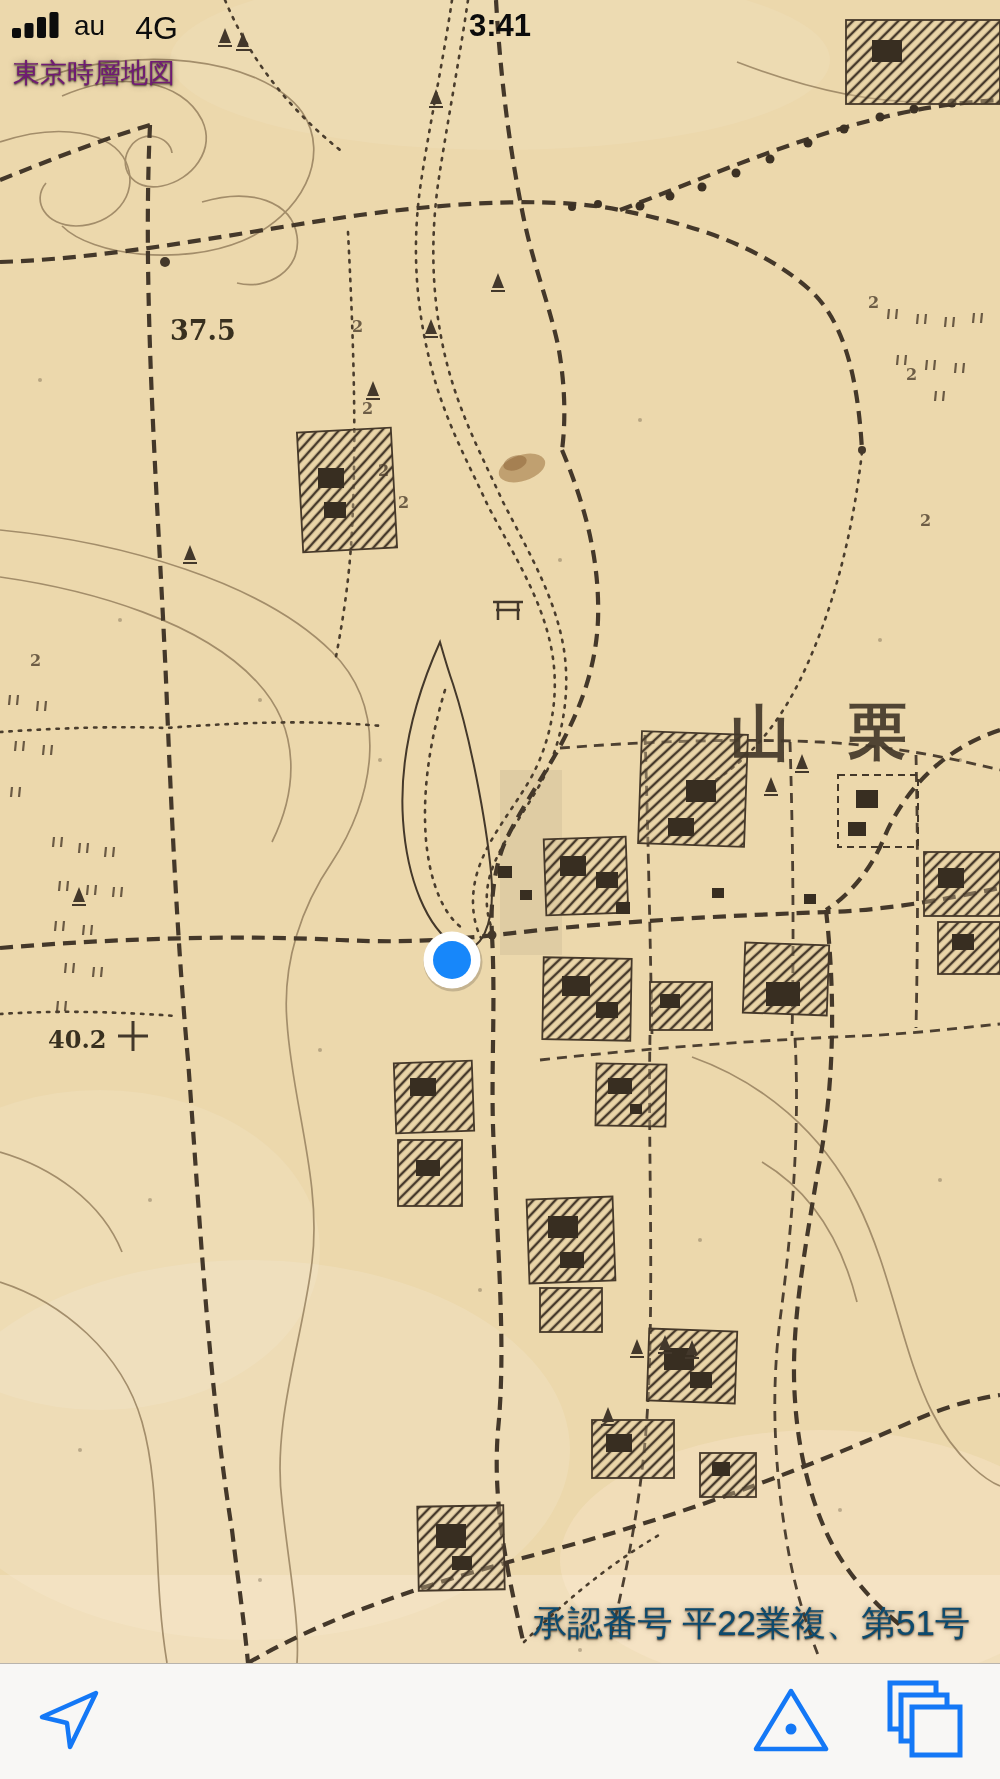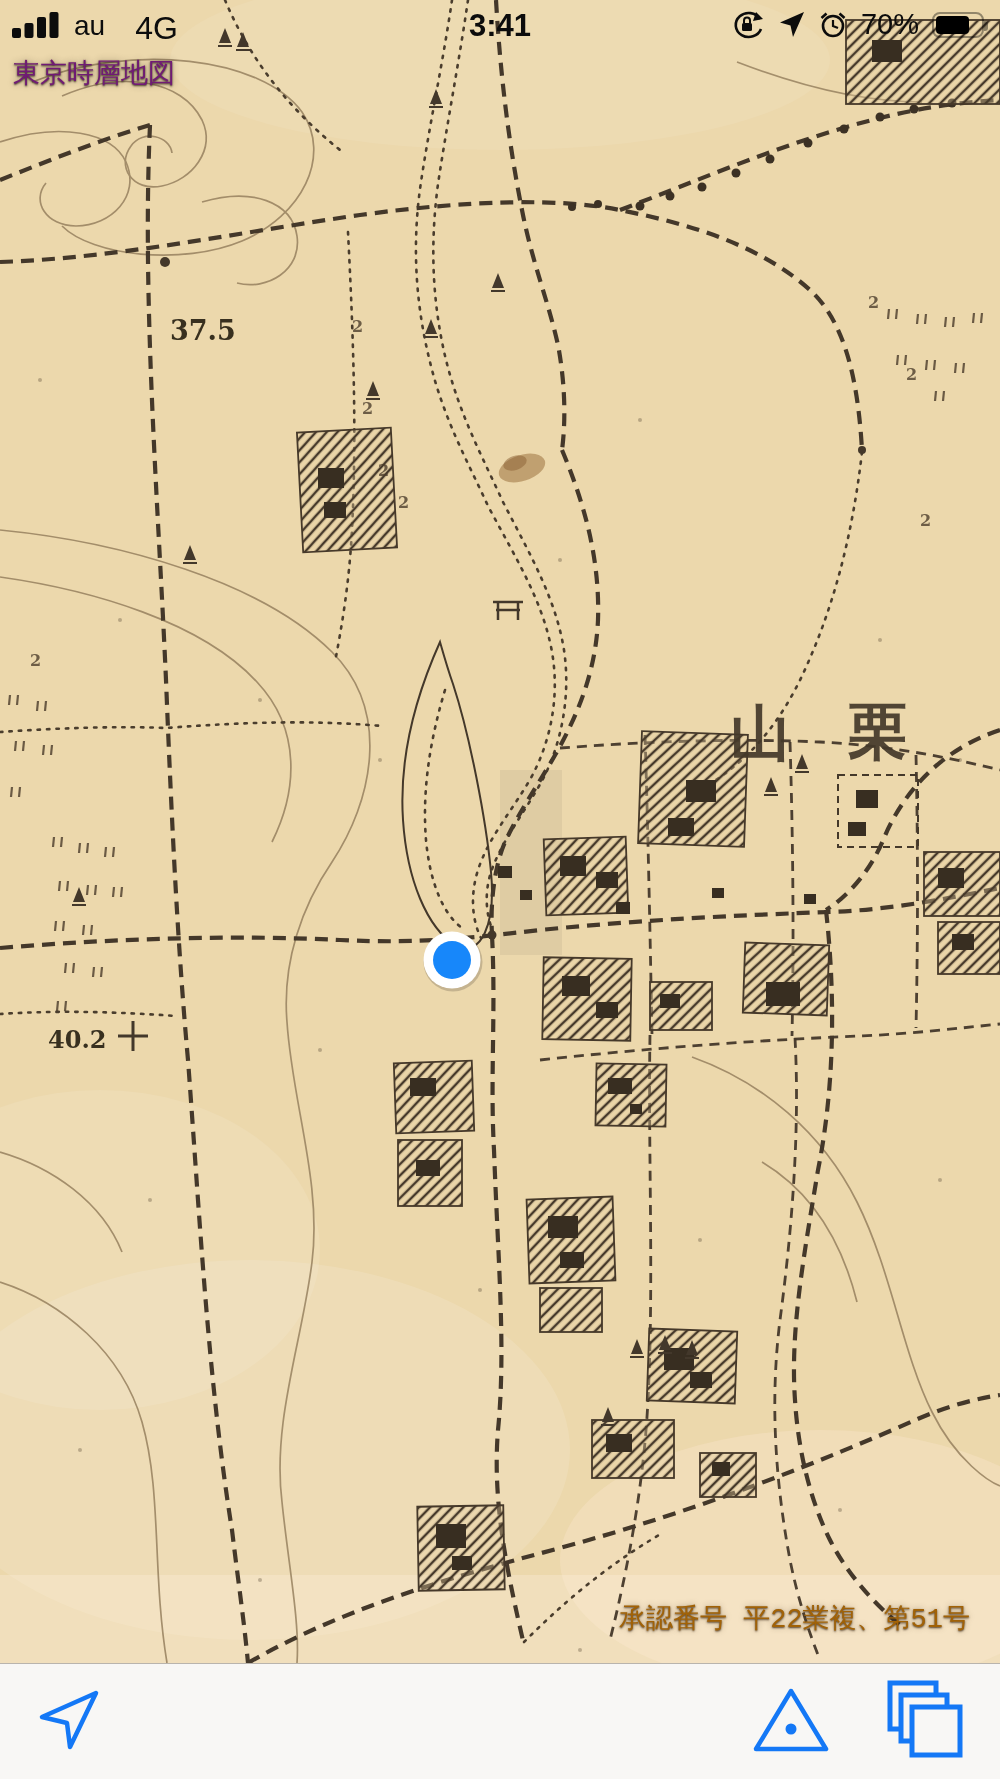--- a/index.html
+++ b/index.html
@@ -20,22 +20,22 @@
   .battery{position:relative;width:52px;height:26px;border:2px solid rgba(0,0,0,.38);
            border-radius:8px;box-sizing:border-box;}
   .battery .fill{position:absolute;left:2px;top:2px;bottom:2px;width:68%;
            background:#000;border-radius:4px;}
   .battery .nub{position:absolute;right:-6px;top:7px;width:4px;height:10px;
            background:rgba(0,0,0,.4);border-radius:0 3px 3px 0;}
 
   
   .app-title{position:absolute;left:13px;top:55px;font-size:27px;color:#701a75;
              text-shadow:0 1px 2px rgba(45,35,22,.9),0 0 7px rgba(45,35,22,.45);}
-  .approval{position:absolute;right:30px;top:1600px;font-size:27px;color:#a16207;
-            text-shadow:0 1px 2px rgba(70,50,30,.9),0 0 6px rgba(70,50,30,.4);font-family:Liberation Mono, monospace;}
+  .approval{position:absolute;right:30px;top:1600px;font-size:35px;color:#0c4a6e;
+            text-shadow:0 1px 2px rgba(70,50,30,.9),0 0 6px rgba(70,50,30,.4);}
 
   
   .toolbar{position:absolute;left:0;right:0;bottom:0;height:116px;background:#f8f7f5;
            border-top:1px solid rgba(70,55,40,.35);display:flex;align-items:center;
            justify-content:space-between;padding:0 36px;box-sizing:border-box;}
   .tb-right{display:flex;align-items:center;gap:56px;}
   .tb-btn{background:none;border:none;padding:0;cursor:pointer;display:block;}
 
   
   .rd{fill:none;stroke:#44382a;stroke-width:4.2;stroke-dasharray:13 8;}
@@ -305,41 +305,20 @@
       <svg width="50" height="30" viewBox="0 0 50 30" fill="#0c0c0c">
         <rect x="0" y="18" width="9" height="10" rx="2"></rect>
         <rect x="12.5" y="13" width="9" height="15" rx="2"></rect>
         <rect x="25" y="7" width="9" height="21" rx="2"></rect>
         <rect x="37.5" y="2" width="9" height="26" rx="2"></rect>
       </svg>
       <span class="sb-carrier">au</span>
       <span class="sb-network">4G</span>
     </div>
     <div class="sb-time">3:41</div>
-    <div class="sb-right">
-      <svg width="36" height="32" viewBox="0 0 36 32">
-        <path d="M31,10 A13,12 0 1 0 32,20" fill="none" stroke="#0c0c0c" stroke-width="2.6"></path>
-        <path d="M27,3 L34,10 L24,12 Z" fill="#0c0c0c"></path>
-        <rect x="13" y="14" width="10" height="8" rx="1.5" fill="#0c0c0c"></rect>
-        <path d="M15,14 v-2.5 a3,3 0 0 1 6,0 v2.5" fill="none" stroke="#0c0c0c" stroke-width="2"></path>
-      </svg>
-      <svg width="27" height="27" viewBox="0 0 27 27">
-        <path d="M26,1 L2,11.5 L12.5,14.5 L15,26 Z" fill="#0c0c0c"></path>
-      </svg>
-      <svg width="30" height="30" viewBox="0 0 30 30">
-        <circle cx="15" cy="16" r="10" fill="none" stroke="#0c0c0c" stroke-width="2.6"></circle>
-        <path d="M15,10 v6 l5,2" fill="none" stroke="#0c0c0c" stroke-width="2.2"></path>
-        <path d="M3.5,8 L8.5,3.5 M26.5,8 L21.5,3.5" stroke="#0c0c0c" stroke-width="2.6"></path>
-      </svg>
-      <span class="sb-batt-pct">70%</span>
-      <div class="battery">
-        <div class="fill"></div>
-          <div class="nub"></div>
-      </div>
-    </div>
   </div>
 
   <div class="app-title">東京時層地図</div>
   <div class="approval">承認番号 平22業複、第51号</div>
 
   <div class="toolbar">
     <button class="tb-btn">
       <svg width="66" height="62" viewBox="0 0 66 62">
         <path d="M60,4 L6,28 L31,34 L34,58 Z" fill="none" stroke="#1478f6" stroke-width="4.5" stroke-linejoin="round"></path>
       </svg>

